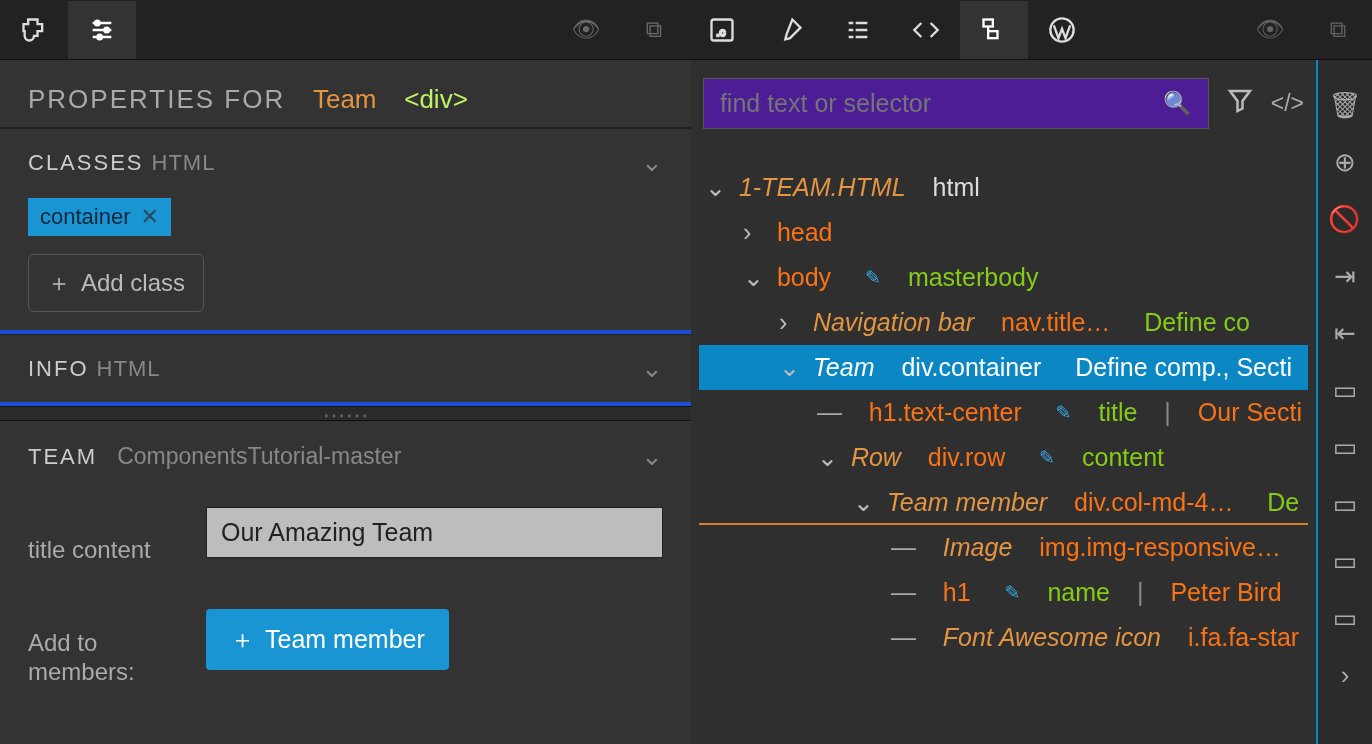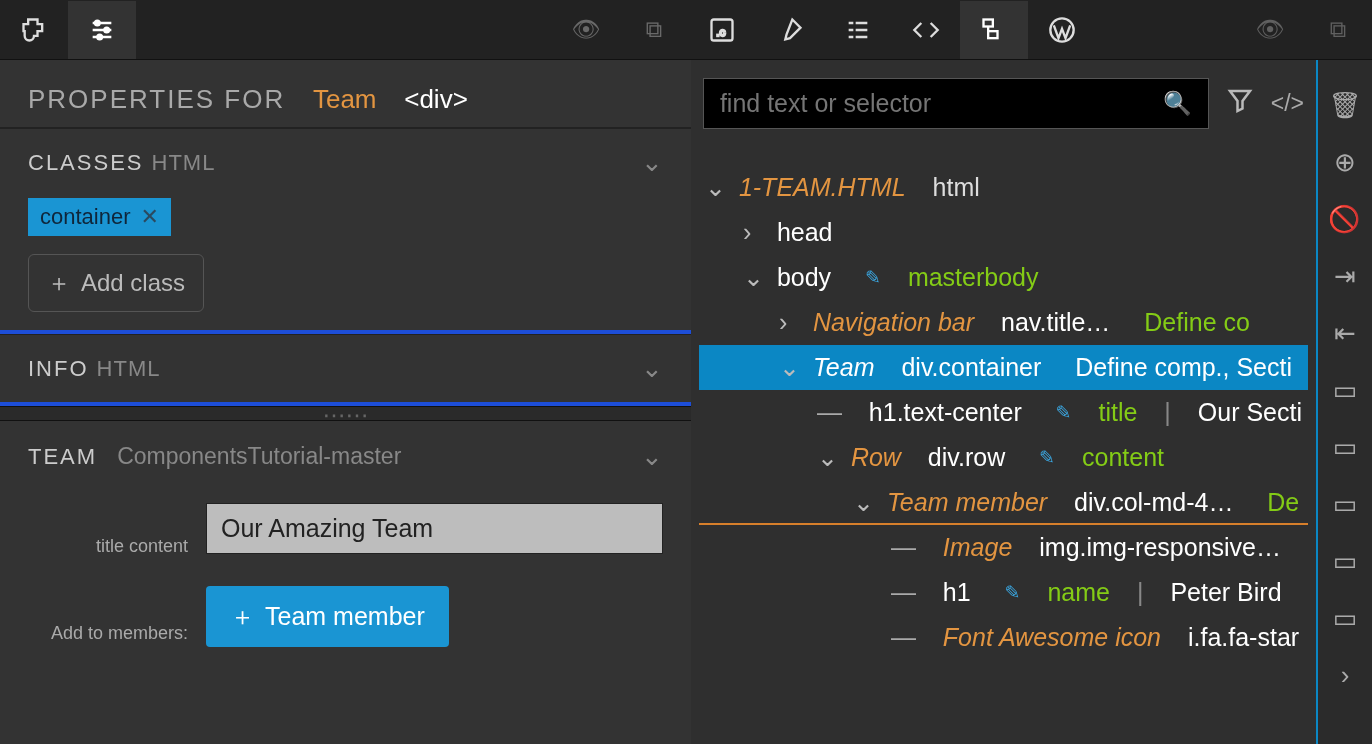--- a/index.html
+++ b/index.html
@@ -30,21 +30,21 @@
 .cols { display: flex; height: calc(100% - 60px); }
 .left { width: 698px; background: #333; display: flex; flex-direction: column; }
 .right { flex: 1; background: #2f2f2f; display: flex; }
 
 .panel-head {
   padding: 24px 28px 12px;
   border-bottom: 1px solid #222;
 }
 .props-title { font-size: 26px; color: #a9a9a9; letter-spacing: 2px; }
 .props-title .el-name { color: #e39541; letter-spacing: 0; }
-.props-title .el-tag { color: #ffffff; letter-spacing: 0;}
+.props-title .el-tag { color: #bef264; letter-spacing: 0;}
 
 .section {
   border-top: 1px solid #222;
   border-bottom: 4px solid #1d4ed8;
   padding: 18px 28px;
 }
 .section-header {
   display: flex; align-items: center; justify-content: space-between;
   cursor: pointer;
 }
@@ -66,48 +66,48 @@
   display: inline-flex; align-items: center; gap: 10px; cursor: pointer;
 }
 .divider-hr { height:15px; background:#2a2a2a; border-top:1px solid #111; border-bottom:1px solid #111; position:relative; }
 .divider-hr::after{ content:"⋯⋯"; position:absolute; left:50%; top:-5px; transform:translateX(-50%); color:#666; letter-spacing:0;}
 
 .team-panel { padding: 20px 28px; }
 .team-head { display:flex; align-items:center; justify-content:space-between;}
 .team-head .t1 { letter-spacing:2px; color:#ccc; font-size:22px;}
 .team-head .t2 { color:#888; margin-left:20px; letter-spacing:0;}
 .formrow { display:flex; align-items:center; margin-top: 28px; gap: 18px;}
-.formrow .lbl { width: 160px; text-align:right; color:#aaa; font-size:18px; line-height:1.2;margin-top:36px;}
+.formrow .lbl { width: 160px; text-align:left; color:#aaa; font-size:24px; line-height:1.2;margin-top:36px;}
 .formrow input[type=text]{
   flex:1; background:#bdbdbd; border:1px solid #222; color:#222;
   font-size:25px; padding:10px 14px;
 }
 .add-member-btn{
   background:#1a95d3; color:#fff; border:none; padding:14px 24px; font-size:25px; border-radius:4px;
   display:inline-flex; align-items:center; gap:10px; cursor:pointer;
 }
 
 
 .right-main { flex:1; display:flex; flex-direction:column; min-width:0;}
 .searchrow{ display:flex; align-items:center; gap:16px; padding:18px 12px 8px 12px;}
 .searchbox{
-  flex:1; display:flex; align-items:center; background:#000000; border:1px solid #555;
+  flex:1; display:flex; align-items:center; background:#4c1d95; border:1px solid #555;
   padding:10px 16px;
 }
 .searchbox input{ flex:1; background:transparent; border:none; color:#aaa; font-size:25px; outline:none;}
 .searchbox .mag{ color:#888; }
 .funnel{ color:#aaa; }
 
 .tree { padding: 28px 8px 8px 8px; font-size:25px; overflow:hidden; flex:1;}
 .node { display:flex; align-items:center; gap:10px; padding:8px 6px; white-space:nowrap; }
 .ind0{ padding-left: 6px;} .ind1{ padding-left:44px;} .ind2{padding-left:80px;}
 .ind3{padding-left:118px;} .ind4{padding-left:154px;} .ind5{padding-left:192px;}
 .ar { color:#bbb; width:24px; display:inline-block;}
 .orange{ color:#e39541;font-style:italic;}
-.grey{ color:#ffffff;}
+.grey{ color:#f97316;}
 .blue{ color:#84cc16;}
 .white{ color:#ddd;}
 .dim{ color:#888;}
 .pencil{ color:#3aa6e0; font-size:19px;}
 .node.sel{ background:#0b87c4; color:#fff; }
 .node.sel .orange,.node.sel .grey,.node.sel .blue,.node.sel .white{ color:#fff;}
 .dash{ color:#aaa; }
 .node.under { border-bottom: 2px solid #d77f2b; padding-bottom:6px; }
 
 .sidebar-right{

